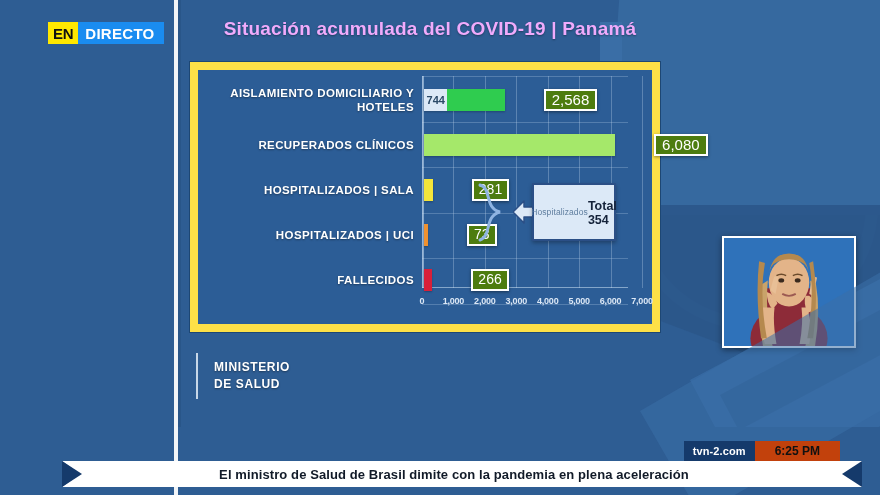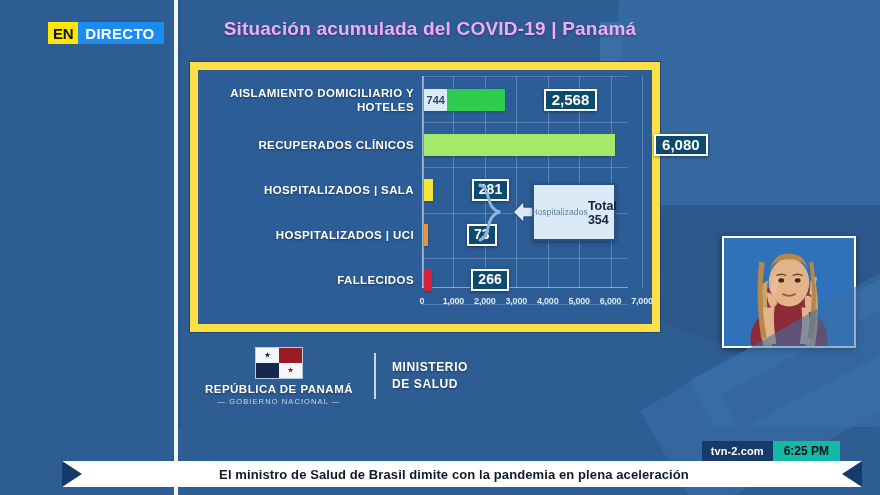--- a/index.html
+++ b/index.html
@@ -130,23 +130,23 @@
   .bar {
     height:22px; display:flex; align-items:center;
     box-shadow:0 1px 2px rgba(0,0,0,.25);
   }
   .bar-seg { height:100%; display:flex; align-items:center; justify-content:center; }
   .seg-label {
     color:#2b4a68; font-size:11px; font-weight:bold; padding:0 4px;
   }
   .value-tag {
     position:relative; margin-left:-5px;
-    background:#0c4a6e; color:#ffffff;
+    background:#4d7c0f; color:#ffffff;
     border:2.5px solid #ffffff;
-    font-size:15px; font-weight:bold;
+    font-size:15px; font-weight:normal;
     padding:1px 6px 2px 6px;
     line-height:1.05;
     box-shadow:0 1px 3px rgba(0,0,0,.45);
     white-space:nowrap;
     z-index:4;
   }
   .value-tag.small { font-size:14px; padding:1px 5px 2px 5px; }
 
   
   #axis-ticks {
@@ -228,22 +228,22 @@
     background:#3b6fa8; transform:rotate(-30deg); transform-origin:left bottom; opacity:.55;
   }
   #brand-row {
     position:absolute; right:40px; bottom:34px; display:flex; height:20px; z-index:42;
   }
   #brand-site {
     background:#153a6b; color:#ffffff; font-weight:bold; font-size:11px;
     padding:0 9px; display:flex; align-items:center; letter-spacing:.1px;
   }
   #brand-time {
-    background:#14b8a6; color:#111; font-weight:bold; font-size:12px;
-    padding:0 11px; display:flex; align-items:center;
+    background:#c2410c; color:#111; font-weight:bold; font-size:12px;
+    padding:0 20px; display:flex; align-items:center;
   }
   #ticker-bar {
     position:absolute; left:62px; bottom:8px; right:18px; height:26px;
     background:#ffffff; z-index:43;
     display:flex; align-items:center; justify-content:center;
     clip-path:polygon(0 0, 100% 0, 100% 100%, 0 100%, 18px 50%);
   }
   #ticker-arrow-left {
     position:absolute; left:62px; bottom:8px; width:20px; height:26px;
     background:#153a6b; z-index:44;
@@ -385,30 +385,20 @@
 </svg>
 <svg id="callout-arrow" viewBox="0 0 22 26">
   <path d="M0 13 L11 2 L11 8 L22 8 L22 18 L11 18 L11 24 Z" fill="#dce9f7" stroke="#2b4f86" stroke-width="1.5" stroke-linejoin="round"></path>
 </svg>
 <div id="callout-box">
   <div id="callout-title">Hospitalizados</div>
   <div id="callout-total">Total 354</div>
 </div>
 
 <div id="footer-logos">
-  <div id="gov-block">
-    <div id="pa-flag">
-      <div class="flag-q white star-b"></div>
-      <div class="flag-q red"></div>
-      <div class="flag-q blue"></div>
-      <div class="flag-q white star-r"></div>
-    </div>
-    <div id="gov-name">REPÚBLICA DE PANAMÁ</div>
-    <div id="gov-sub">— GOBIERNO NACIONAL —</div>
-  </div>
   <div id="logo-divider"></div>
   <div id="minsa-block">
     <div>MINISTERIO</div>
     <div>DE SALUD</div>
   </div>
 </div>
 
 <div id="interpreter-box">
   <svg id="interp-svg" viewBox="0 0 134 112">
     <rect x="0" y="0" width="134" height="112" fill="#2f72ba"></rect>

